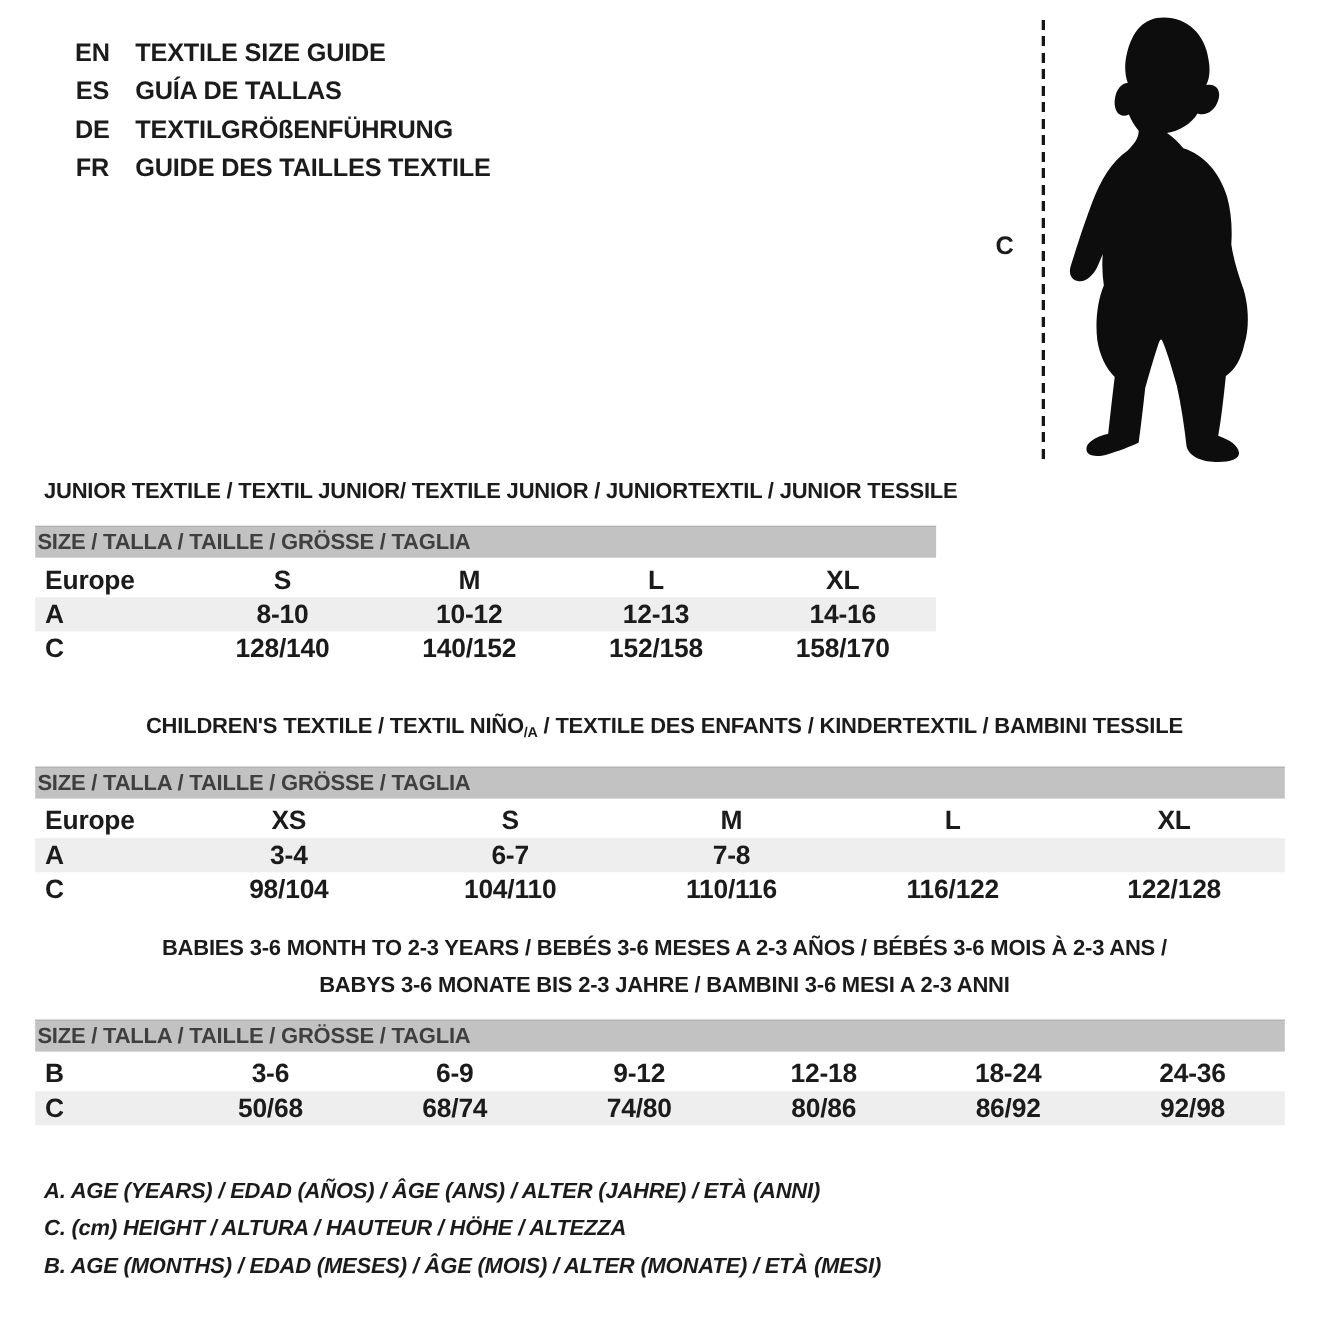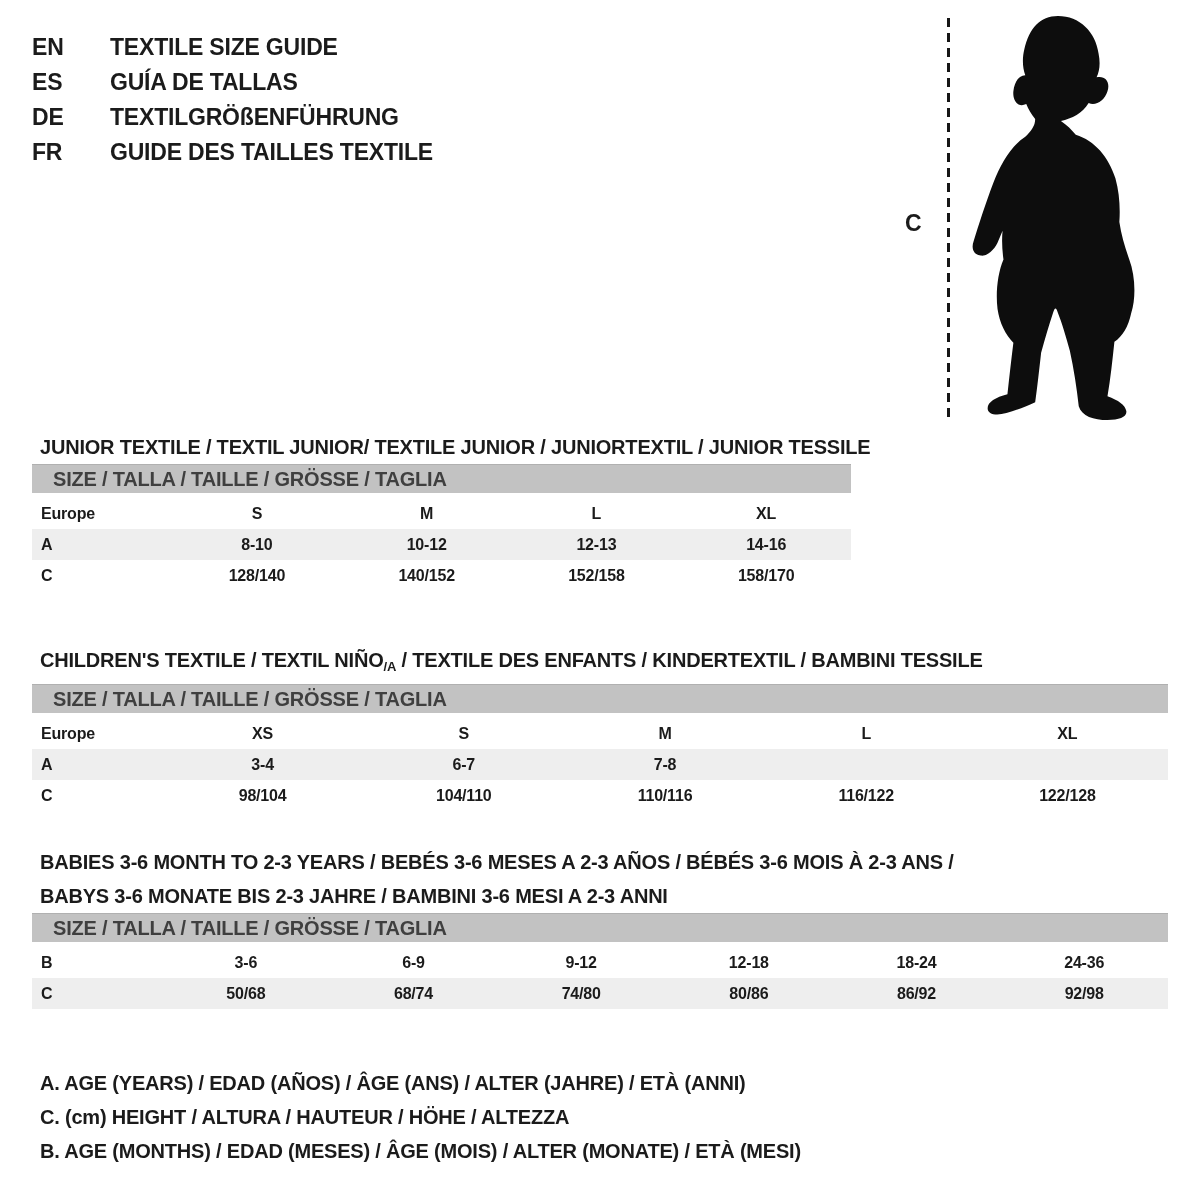--- a/index.html
+++ b/index.html
@@ -2,57 +2,57 @@
 <html><head>
 <meta charset="utf-8">
 <style>
   html,body{margin:0;padding:0;background:#ffffff;}
   .page{
     position:relative;width:1200px;height:1200px;background:#ffffff;overflow:hidden;
     font-family:"Liberation Sans","DejaVu Sans",sans-serif;
     font-weight:700;color:#1b1b1b;letter-spacing:-0.2px;
   }
   
-  .lang-list{position:absolute;left:32px;top:30px;}
+  .lang-list{position:absolute;left:45px;top:30px;text-align:center;}
   .lang-row{display:flex;height:35px;line-height:35px;font-size:23px;}
   .lang-code{width:78px;}
   .lang-label{white-space:nowrap;}
   
   .dash-line{
     position:absolute;left:947px;top:18px;width:3px;height:400px;
     background:repeating-linear-gradient(to bottom,#161616 0 9px,transparent 9px 15px);
   }
   .measure-label{position:absolute;left:905px;top:210px;font-size:23px;}
   .silhouette{position:absolute;left:960px;top:8px;}
   
   .size-section{position:absolute;left:32px;}
   .sec-junior{top:430px;}
   .sec-children{top:643px;}
   .sec-babies{top:845px;}
-  .sec-title{margin:0 0 0 8px;font-size:20px;line-height:34px;white-space:nowrap;}
+  .sec-title{margin:0 0 0 8px;font-size:20px;line-height:34px;white-space:nowrap;text-align:center;}
   .sec-title .sub{font-size:13px;vertical-align:-4px;}
   .size-bar{
-    height:29px;line-height:29px;background:#c2c2c2;
-    border-top:1px solid #b0b0b0;color:#3f3f3f;font-size:20px;padding-left:21px;
+    margin-top:14px;height:29px;line-height:29px;background:#c2c2c2;
+    border-top:1px solid #b0b0b0;color:#3f3f3f;font-size:20px;padding-left:2px;
     box-sizing:border-box;
   }
   .sec-junior .size-bar,.sec-junior .size-table{width:819px;}
   .sec-children .size-bar,.sec-children .size-table{width:1136px;}
   .sec-babies .size-bar,.sec-babies .size-table{width:1136px;}
   .size-table{margin-top:5px;}
-  .t-row{display:grid;height:31px;line-height:31px;font-size:16px;}
+  .t-row{display:grid;height:31px;line-height:31px;font-size:24px;}
   .t-row.shaded{background:#eeeeee;}
   .cols-4{grid-template-columns:140px repeat(4,1fr);}
   .cols-5{grid-template-columns:130px repeat(5,1fr);}
   .cols-6{grid-template-columns:130px repeat(6,1fr);}
   .cell{overflow:hidden;white-space:nowrap;}
   .cell.label{text-align:left;padding-left:9px;}
   .cell.val{text-align:center;}
   
-  .legend{position:absolute;left:40px;top:1066px;}
+  .legend{position:absolute;left:40px;top:1066px;font-style:italic;}
   .legend-line{font-size:20px;line-height:34px;white-space:nowrap;}
 </style>
 </head>
 <body>
 
 <div class="page">
 
   <div class="lang-list">
       <div class="lang-row">
         <span class="lang-code">EN</span>

